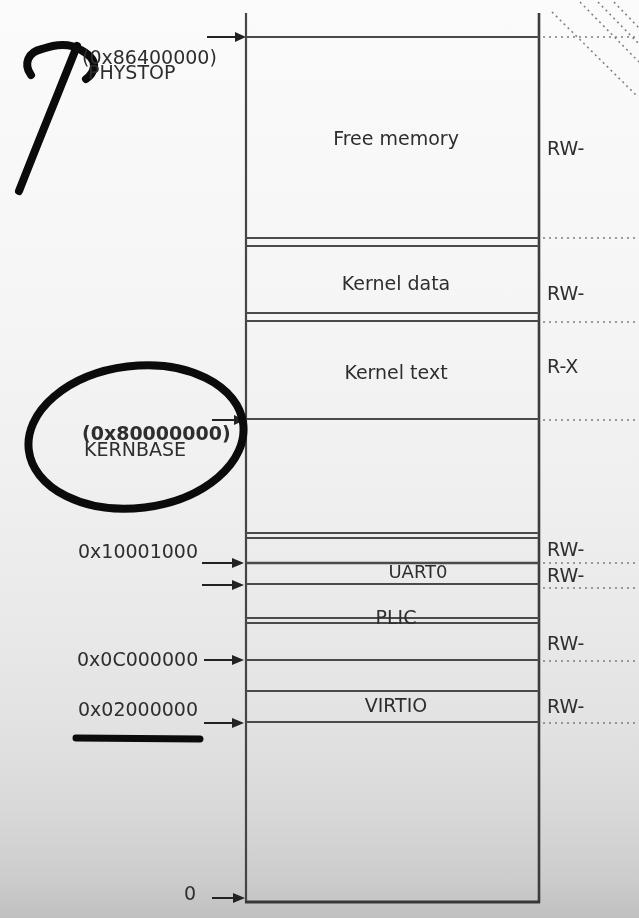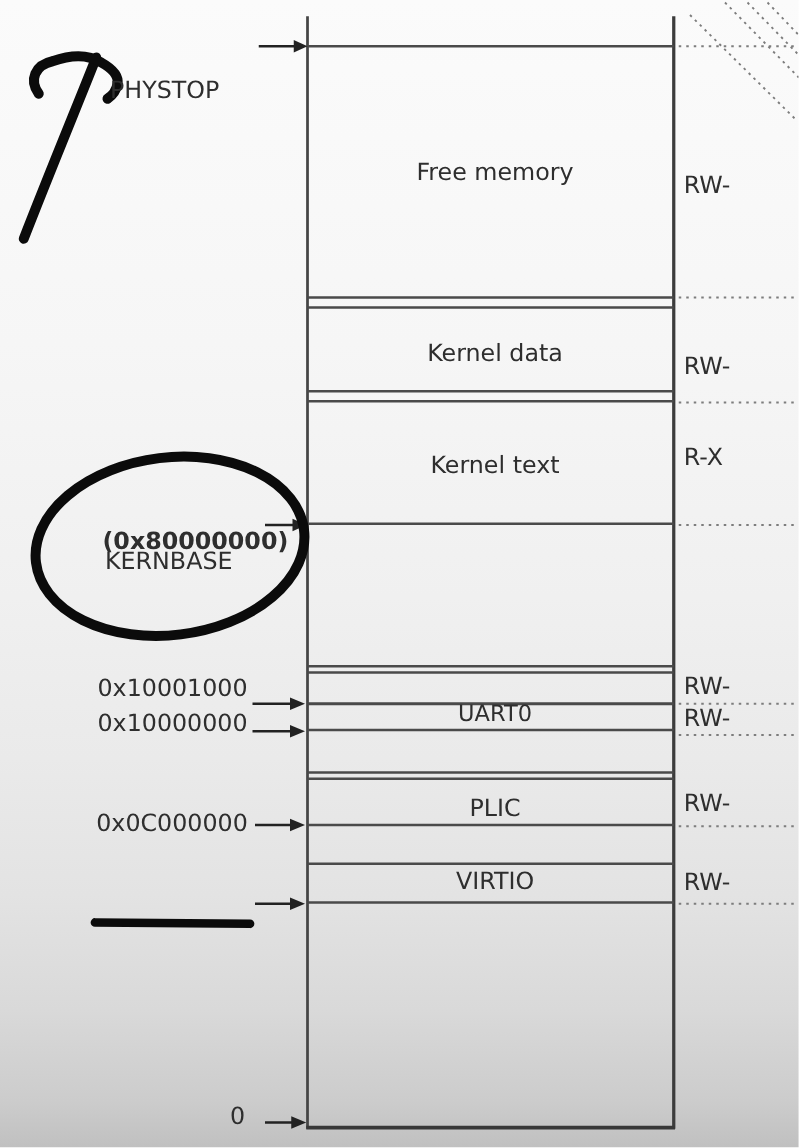--- a/index.html
+++ b/index.html
@@ -106,32 +106,33 @@
       <g>
         <path d="M 77 46 C 66 74 38 142 19 191" stroke-width="8"></path>
         <path d="M 31 75 C 23 64 28 52 42 49 C 56 44 70 43 81 50 C 90 55 95 61 94 67 C 93 73 89 77 86 79" stroke-width="8"></path>
       </g>
       <ellipse cx="136" cy="437" rx="108" ry="71" transform="rotate(-7 136 437)" stroke-width="8"></ellipse>
       <line x1="76" y1="738" x2="200" y2="739" stroke-width="7"></line>
     </g>
   </svg>
 
   <div class="lbl" style="left:88px;top:27px;margin-top:36px;">PHYSTOP</div>
+  <div class="lbl" style="left:82px;top:48px;">(0x86400000)</div>
   <div class="lbl" style="left:84px;top:401px;margin-top:39px;">KERNBASE</div>
   <div class="lbl" style="left:82px;top:424px;font-weight:bold;">(0x80000000)</div>
   <div class="lbl" style="left:78px;top:542px;">0x10001000</div>
-  <div class="lbl" style="left:78px;top:570px;">0x10000000</div>
   <div class="lbl" style="left:77px;top:650px;">0x0C000000</div>
+  <div class="lbl" style="left:78px;top:700px;">0x02000000</div>
   <div class="lbl" style="left:184px;top:884px;">0</div>
 
   <div class="lbl region-lbl" style="top:129px;">Free memory</div>
   <div class="lbl region-lbl" style="top:274px;">Kernel data</div>
   <div class="lbl region-lbl" style="top:363px;">Kernel text</div>
-  <div class="lbl region-lbl small" style="top:563px;">UART0</div>
-  <div class="lbl region-lbl" style="top:638px;">PLIC</div>
+  <div class="lbl region-lbl small" style="top:563px;margin-left:22px;">UART0</div>
+  <div class="lbl region-lbl" style="top:608px;">PLIC</div>
   <div class="lbl region-lbl" style="top:696px;">VIRTIO</div>
 
   <div class="lbl perm-lbl" style="top:139px;">RW-</div>
   <div class="lbl perm-lbl" style="top:284px;">RW-</div>
   <div class="lbl perm-lbl" style="top:357px;">R-X</div>
   <div class="lbl perm-lbl" style="top:540px;">RW-</div>
   <div class="lbl perm-lbl" style="top:566px;">RW-</div>
   <div class="lbl perm-lbl" style="top:634px;">RW-</div>
   <div class="lbl perm-lbl" style="top:697px;">RW-</div>
 

